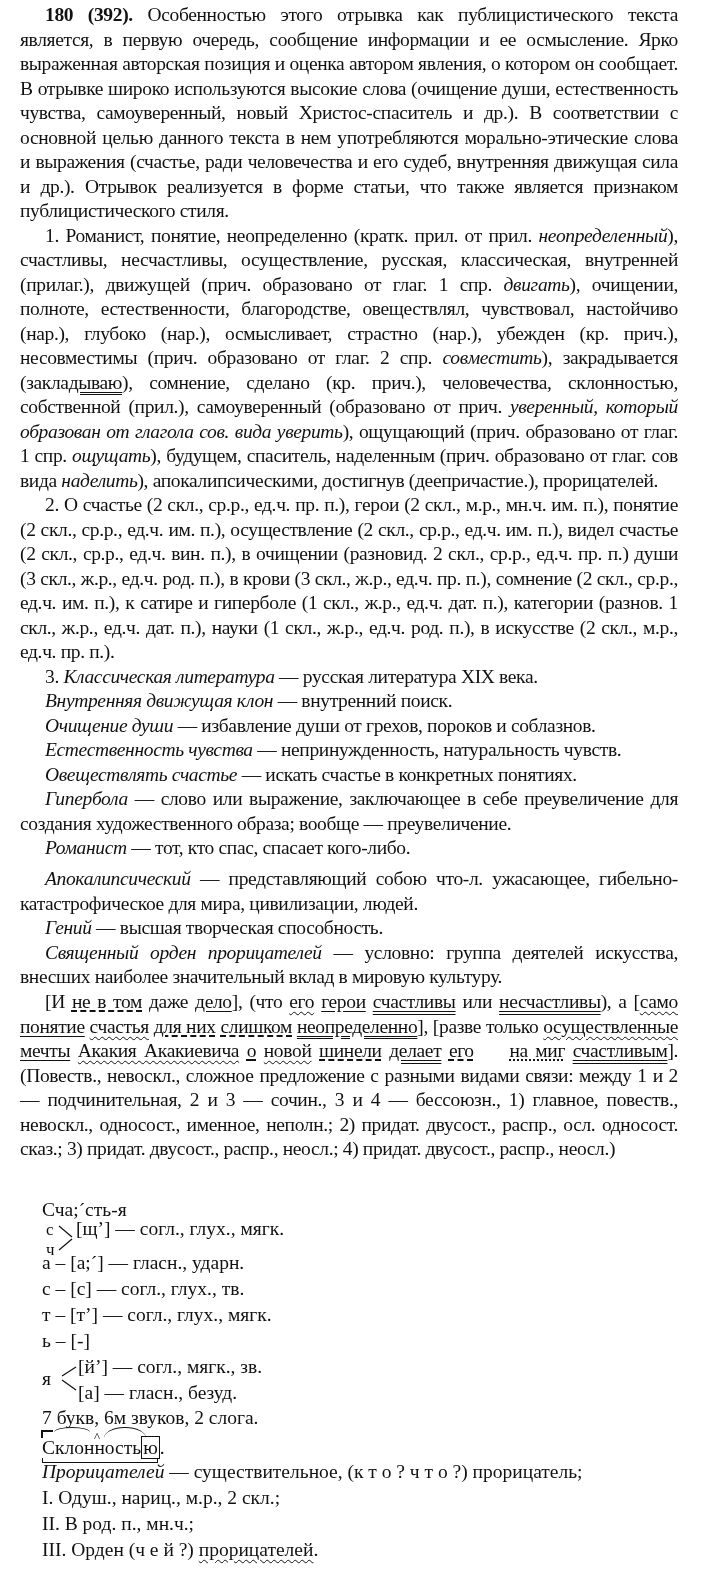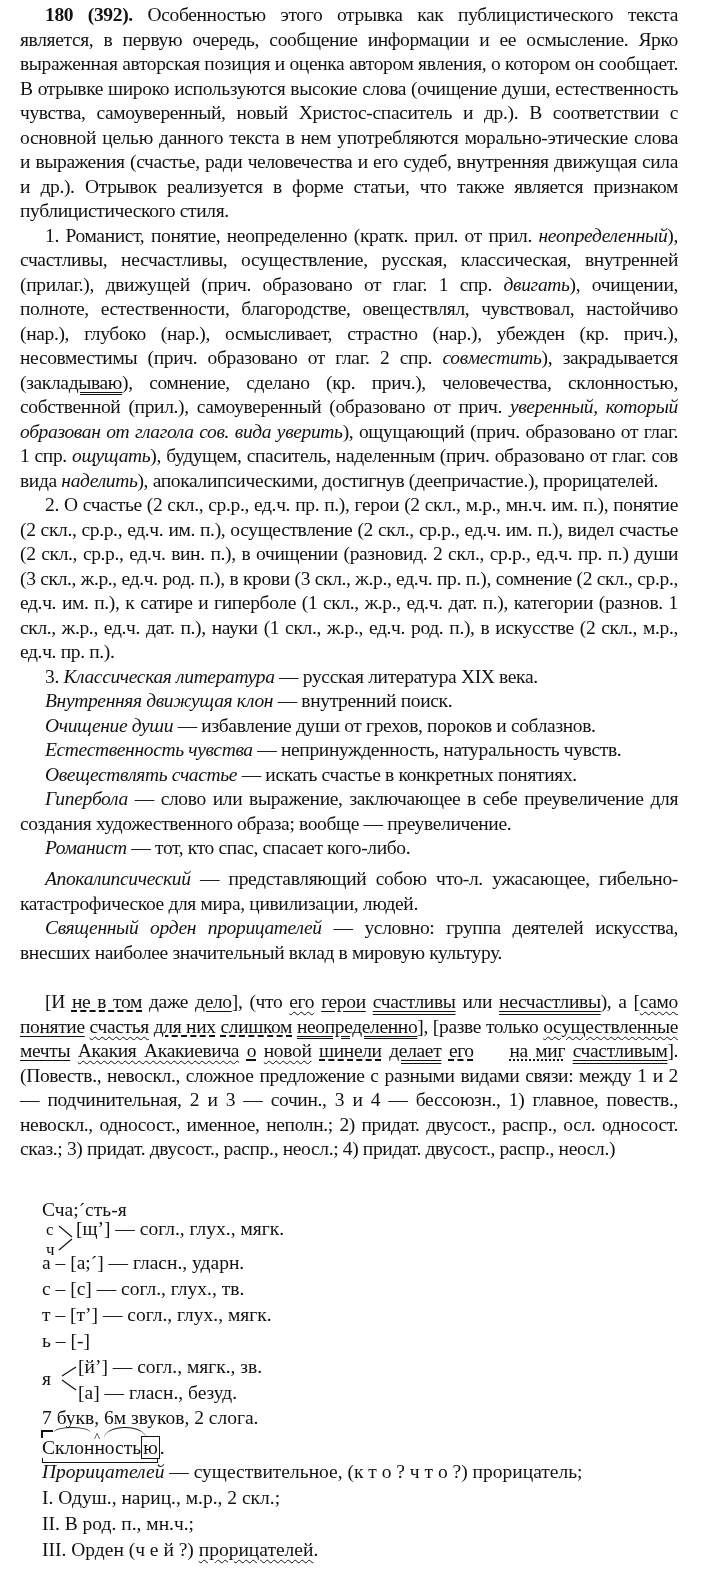--- a/index.html
+++ b/index.html
@@ -49,20 +49,21 @@
     <div class="ind"><i>Внутренняя движущая клон</i><span> — внутренний поиск.</span></div>
     <div class="ind"><i>Очищение души</i><span> — избавление души от грехов, пороков и соблазнов.</span></div>
     <div class="ind"><i>Естественность чувства</i><span> — непринужденность, натуральность чувств.</span></div>
     <div class="ind"><i>Овеществлять счастье</i><span> — искать счастье в конкретных понятиях.</span></div>
     <p class="p"><i>Гипербола</i><span> — слово или выражение, заключающее в себе преувеличение для создания художественного образа; вообще — преувеличение.</span></p>
     <div class="ind"><i>Романист</i><span> — тот, кто спас, спасает кого-либо.</span></div>
   </div>
 
   <div class="block" style="top:867px;">
     <p class="p"><i>Апокалипсический</i><span> — представляющий собою что-л. ужасающее, гибельно-катастрофическое для мира, цивилизации, людей.</span></p>
+    <div class="ind"><i>Гений</i><span> — высшая творческая способность.</span></div>
     <p class="p"><i>Священный орден прорицателей</i><span> — условно: группа деятелей искусства, внесших наиболее значительный вклад в мировую культуру.</span></p>
   </div>
 
   <div class="block" style="top:990px;">
     <p class="p"><span>[И </span><span class="ud">не в том</span><span> даже </span><span class="u1">дело</span><span>], (что </span><span class="uw">его</span><span> </span><span class="u1">герои</span><span> </span><span class="u2">счастливы</span><span> или </span><span class="u2">несчастливы</span><span>), а [</span><span class="uw">само</span><span> </span><span class="u1">понятие</span><span> </span><span class="uw">счастья</span><span> </span><span class="ud">для них</span><span> </span><span class="ud">слишком</span><span> </span><span class="u2">неопределенно</span><span>], [разве только </span><span class="uw">осуществленные</span><span> </span><span class="u1">мечты</span><span> </span><span class="uw">Акакия Акакиевича</span><span> </span><span class="ud">о</span><span> </span><span class="uw">новой</span><span> </span><span class="ud">шинели</span><span> </span><span class="u2">делает</span><span> </span><span class="ud">его</span><span> </span><span class="udd">на миг</span><span> </span><span class="u2">счастливым</span><span>]. </span><span>(Повеств., невоскл., сложное предложение с разными видами связи: между 1 и 2 — подчинительная, 2 и 3 — сочин., 3 и 4 — бессоюзн., 1) главное, повеств., невоскл., односост., именное, неполн.; 2) придат. двусост., распр., осл. односост. сказ.; 3) придат. двусост., распр., неосл.; 4) придат. двусост., распр., неосл.)</span></p>
   </div>
 
   <div class="phon" style="top:1198px;">Сча;´сть-я</div>
 
   <div>

